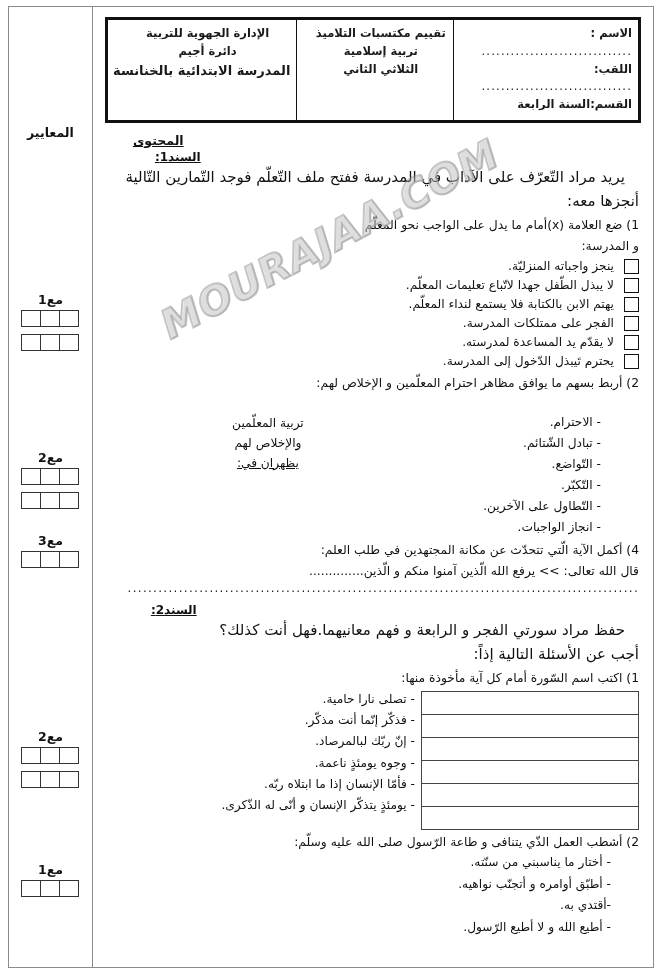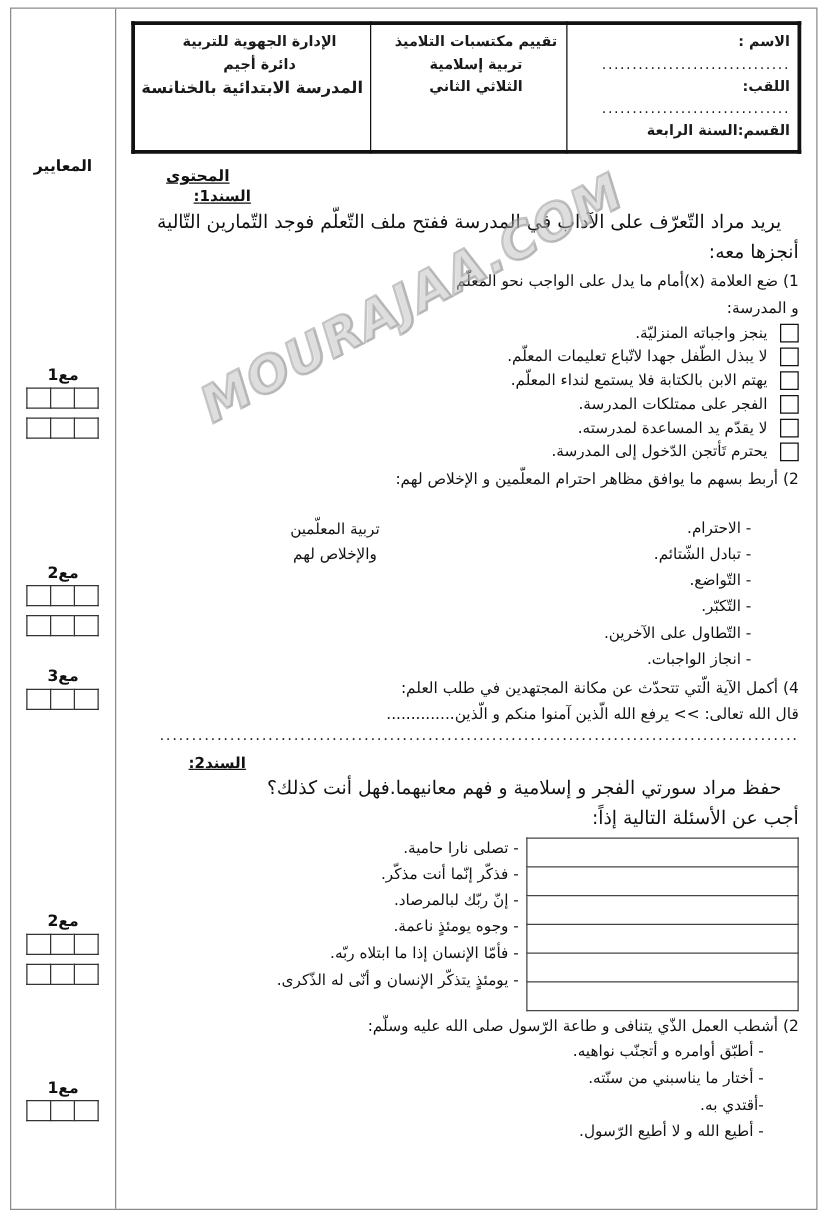--- a/index.html
+++ b/index.html
@@ -329,50 +329,52 @@
         <div class="chk-row">
           <div class="chk-box"></div>
           <div class="chk-text">الفجر على ممتلكات المدرسة.</div>
         </div>
         <div class="chk-row">
           <div class="chk-box"></div>
           <div class="chk-text">لا يقدّم يد المساعدة لمدرسته.</div>
         </div>
         <div class="chk-row">
           <div class="chk-box"></div>
-          <div class="chk-text">يحترم تَأتجن الدّخول إلى المدرسة.</div>
+          <div class="chk-text">يحترم تَيبذل الدّخول إلى المدرسة.</div>
         </div>
       </div>
 
       <div class="q">2) أربط بسهم ما يوافق مظاهر احترام المعلّمين و الإخلاص لهم:</div>
 
       <div class="match-wrap">
         <div class="match-left">
           <div>- الاحترام.</div>
           <div>- تبادل الشّتائم.</div>
           <div>- التّواضع.</div>
           <div>- التّكبّر.</div>
           <div>- التّطاول على الآخرين.</div>
           <div>- انجاز الواجبات.</div>
         </div>
         <div class="match-right">
           <div>تربية المعلّمين</div>
           <div>والإخلاص لهم</div>
+          <div class="u">يظهران في:</div>
         </div>
       </div>
 
       <div class="q">4) أكمل الآية الّتي تتحدّث عن مكانة المجتهدين في طلب العلم:</div>
       <div class="q">قال الله تعالى: &gt;&gt; يرفع الله الّذين آمنوا منكم و الّذين..............</div>
       <div class="dotline">....................................................................................................</div>
 
       <div class="doc-title" style="padding-left:48px;margin-top:8px;">السند2:</div>
 
-      <div class="para">حفظ مراد سورتي الفجر و إسلامية و فهم معانيهما.فهل أنت كذلك؟</div>
+      <div class="para">حفظ مراد سورتي الفجر و الرابعة و فهم معانيهما.فهل أنت كذلك؟</div>
       <div class="para noind">أجب عن الأسئلة التالية إذاً:</div>
 
+      <div class="q">1)  اكتب اسم السّورة أمام كل آية مأخوذة منها:</div>
 
       <div class="verse-block">
         <table class="verse-table">
           <tbody>
               <tr>
                 <td></td>
               </tr>
           <tr>
                 <td></td>
               </tr>
@@ -395,22 +397,22 @@
           <div>- فذكّر إنّما أنت مذكّر.</div>
           <div>- إنّ ربّك لبالمرصاد.</div>
           <div>- وجوه يومئذٍ ناعمة.</div>
           <div>- فأمّا الإنسان إذا ما ابتلاه ربّه.</div>
           <div>- يومئذٍ يتذكّر الإنسان و أنّى له الذّكرى.</div>
         </div>
       </div>
 
       <div class="q">2) أشطب العمل الذّي يتنافى و طاعة الرّسول صلى الله عليه وسلّم:</div>
       <div class="ans-list">
+        <div>- أختار ما يناسبني من سنّته.</div>
         <div>- أطبّق أوامره و أتجنّب نواهيه.</div>
-        <div>- أختار ما يناسبني من سنّته.</div>
         <div>-أقتدي به.</div>
         <div>- أطيع الله و لا أطيع الرّسول.</div>
       </div>
 
     </div>
   </div>
 
   <div class="criteria-col">
     <div class="crit-title">المعايير</div>
 

